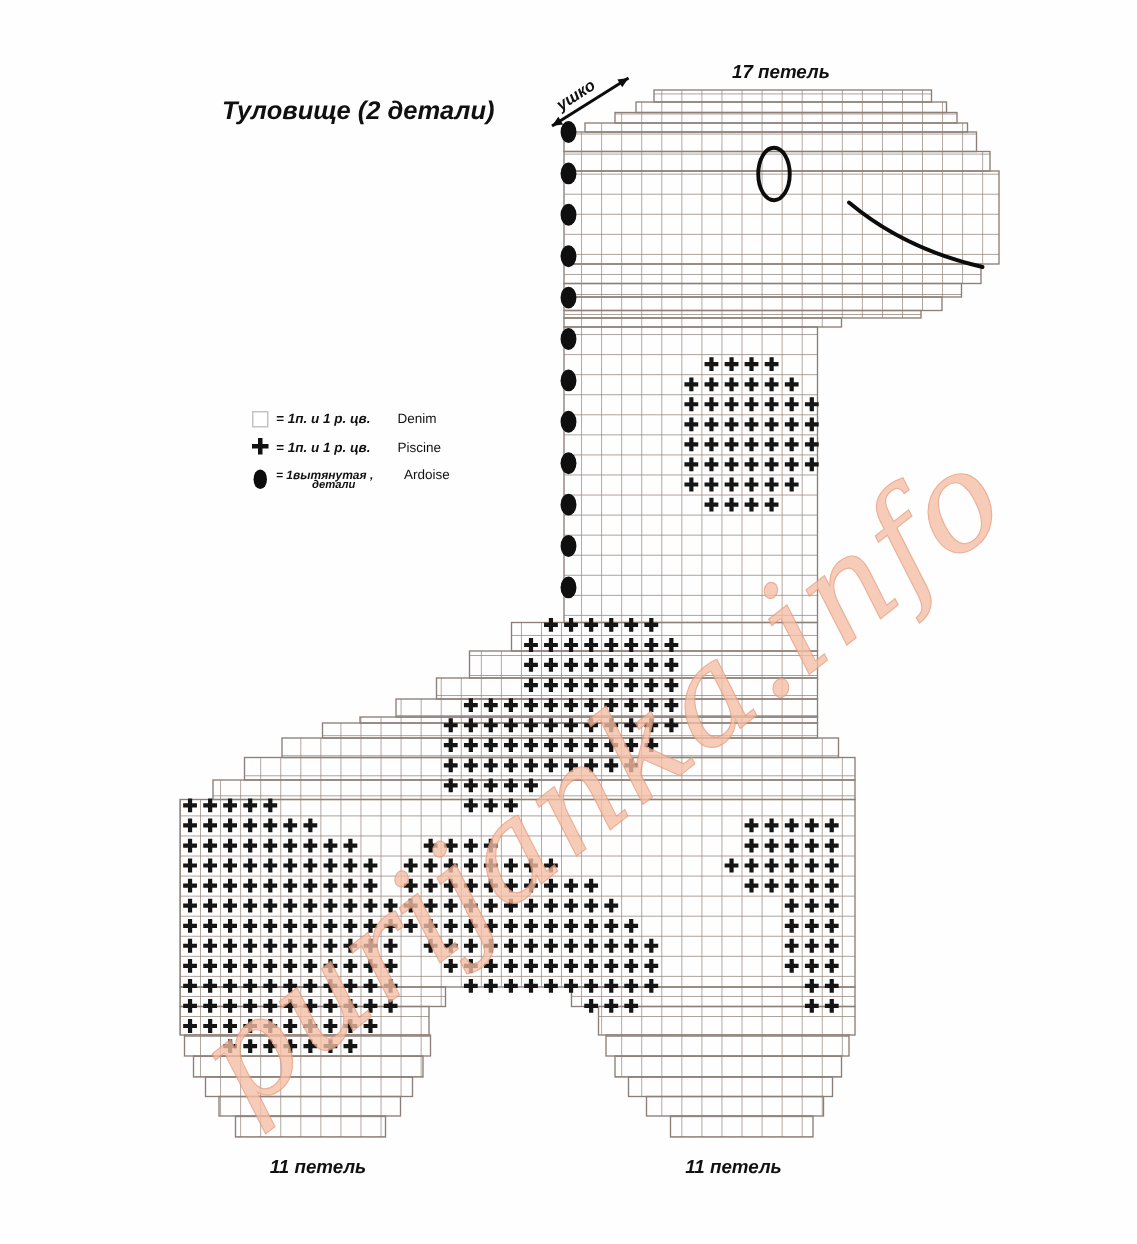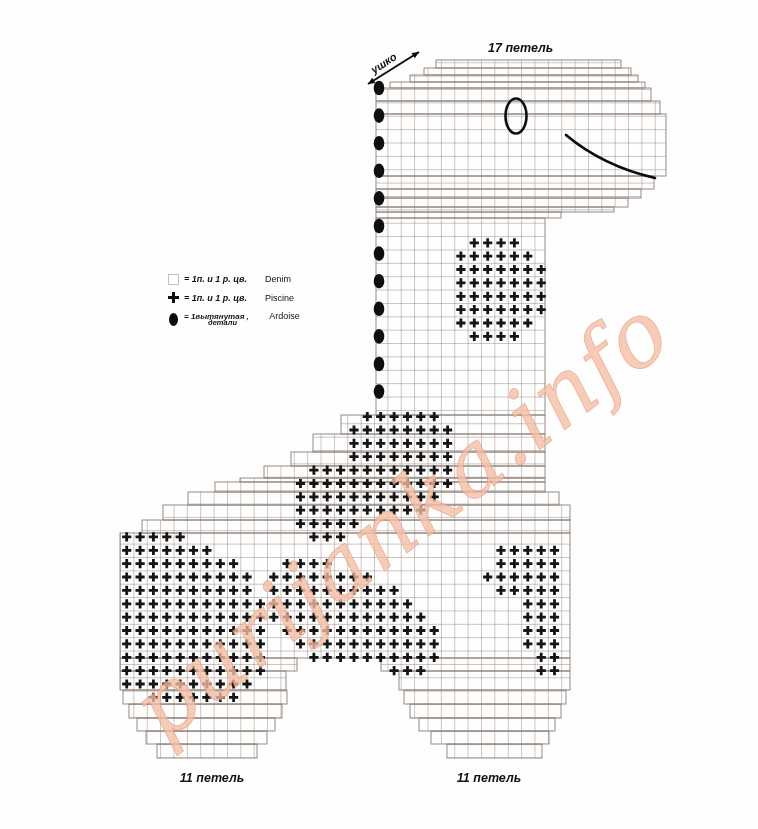--- a/index.html
+++ b/index.html
@@ -104,20 +104,21 @@
 
     <text class="chart-label" x="488" y="52" text-anchor="start">17 петель</text>
 
     <text class="chart-label" x="212" y="782" text-anchor="middle">11 петель</text>
 
     <text class="chart-label" x="489" y="782" text-anchor="middle">11 петель</text>
 
     <text class="watermark" x="400" y="550" text-anchor="middle" transform="rotate(-38 400 518)">purijanka.info</text>
   </svg>
 
+  <div id="page-title">Туловище (2 детали)</div>
 
   <div id="legend">
     <div class="legend-row">
       <span class="legend-sym">
           <span class="sym-square"></span>
         </span>
       <span class="legend-text">= 1п. и 1 р. цв.</span>
       <span class="legend-text legend-color">Denim</span>
     </div>
     <div class="legend-row">

